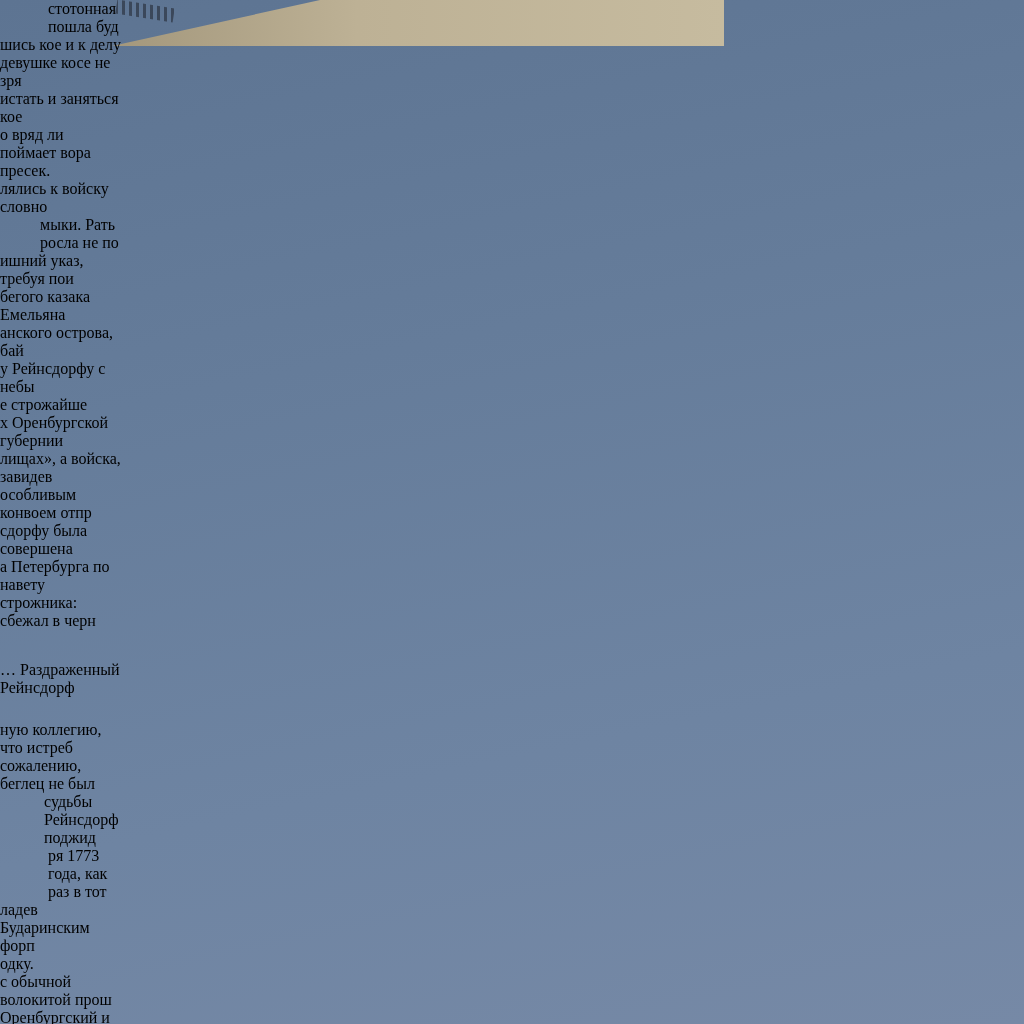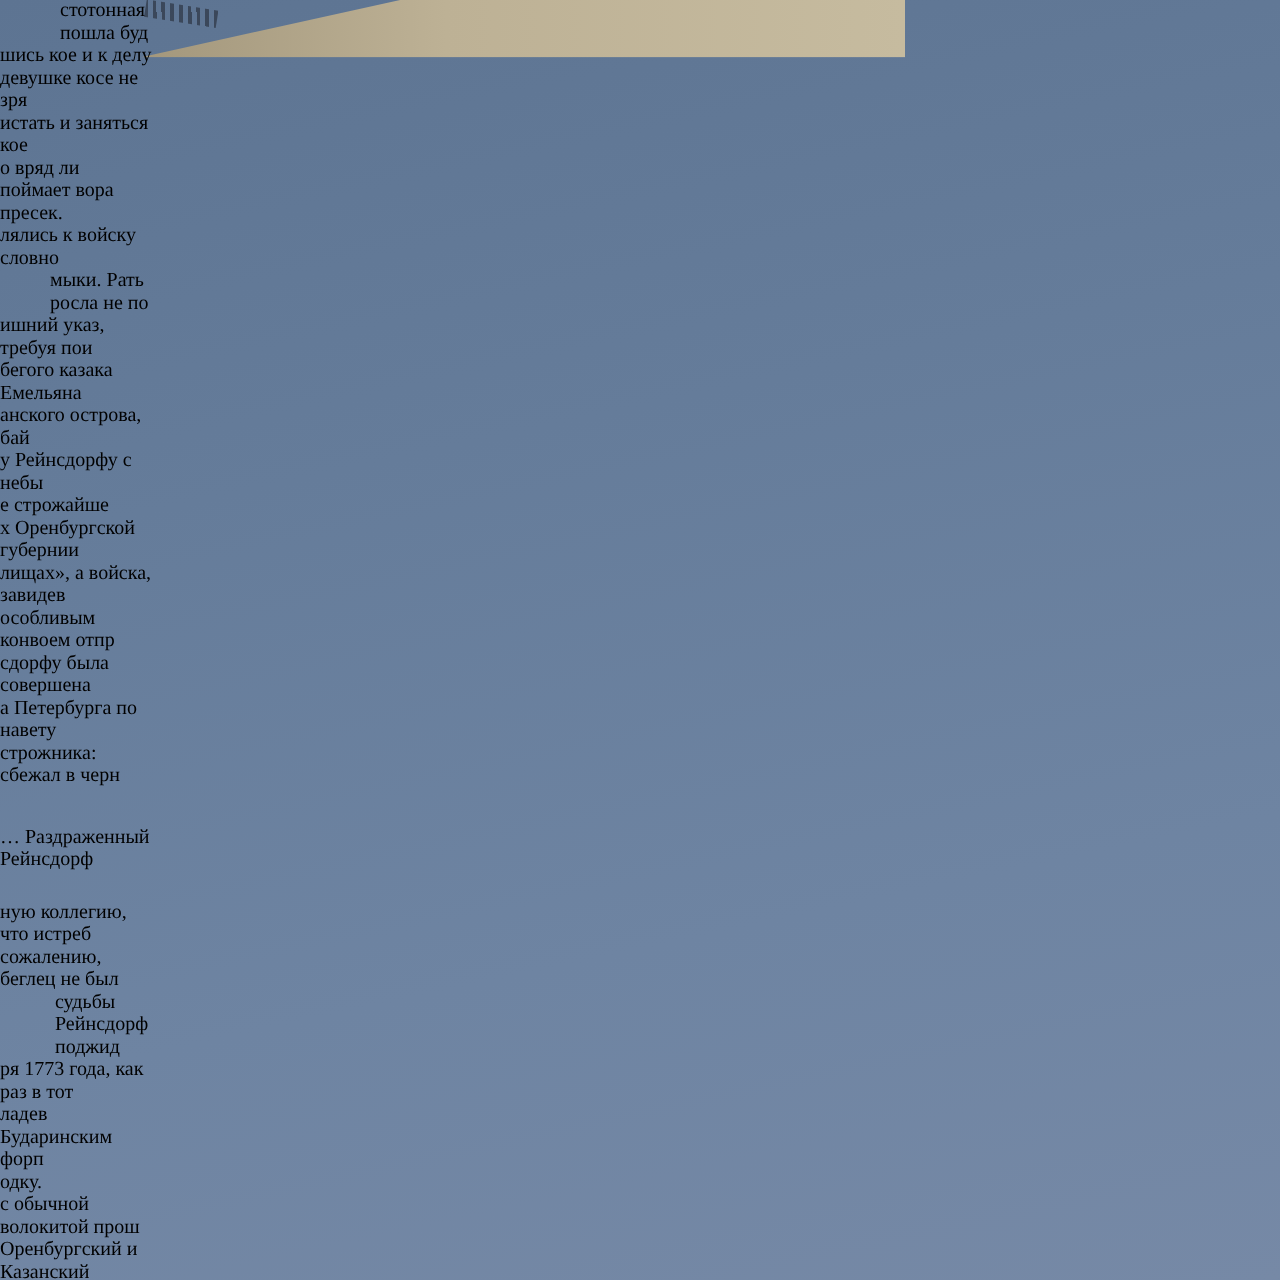--- a/index.html
+++ b/index.html
@@ -111,21 +111,21 @@
       <div class="frag" style="top: 374px;">х Оренбургской губернии</div>
       <div class="frag" style="top: 399.5px;">лищах», а войска, завидев</div>
       <div class="frag" style="top: 425px;">особливым конвоем отпр</div>
       <div class="frag" style="top: 476px;">сдорфу была совершена</div>
       <div class="frag" style="top: 501.5px;">а Петербурга по навету</div>
       <div class="frag" style="top: 527px;">строжника: сбежал в черн</div>
       <div class="frag" style="top: 552.5px; margin-top: 31px;">… Раздраженный Рейнсдорф</div>
       <div class="frag" style="top: 578px; margin-top: 24px;">ную коллегию, что истреб</div>
       <div class="frag" style="top: 603.5px;">сожалению, беглец не был</div>
       <div class="frag" style="top: 629px; padding-left: 44px;">судьбы Рейнсдорф поджид</div>
-      <div class="frag" style="top: 654.5px;">ря 1773 года, как раз в тот</div>
+      <div class="frag" style="top: 654.5px; padding-left: 48px;">ря 1773 года, как раз в тот</div>
       <div class="frag" style="top: 680px;">ладев Бударинским форп</div>
       <div class="frag" style="top: 705.5px;">одку.</div>
       <div class="frag" style="top: 756.5px;">с обычной волокитой прош</div>
       <div class="frag" style="top: 782px;">Оренбургский и Казанский</div>
       <div class="frag" style="top: 807.5px;">Донского.</div>
     </div>
 </div>
 
 <div class="right-page"></div>
 <div class="gutter"></div>

